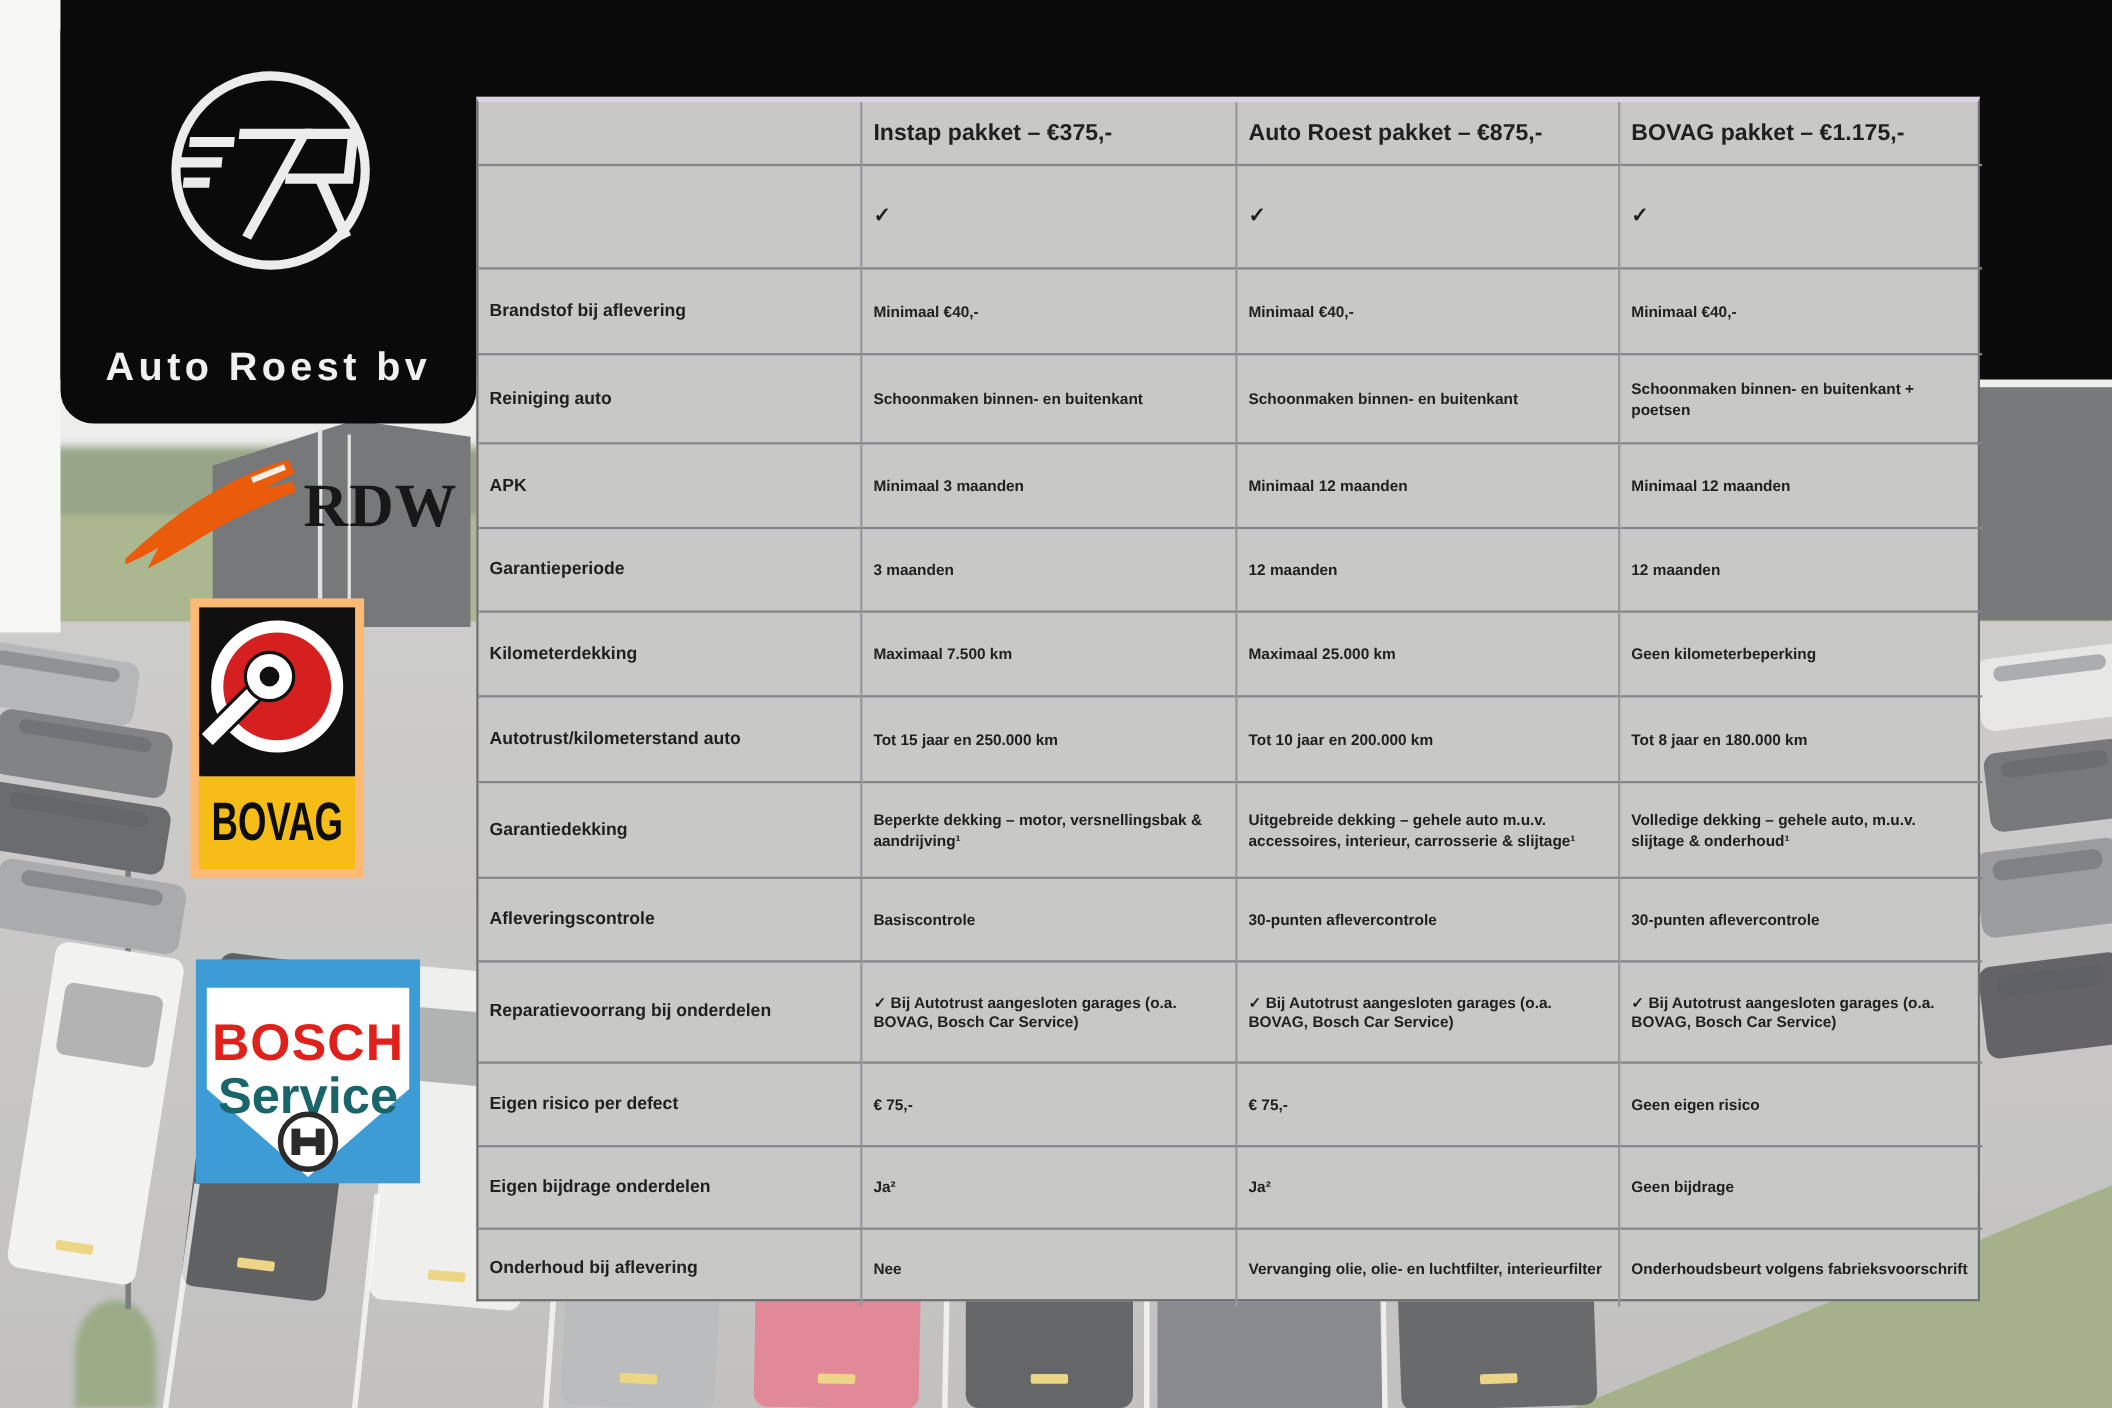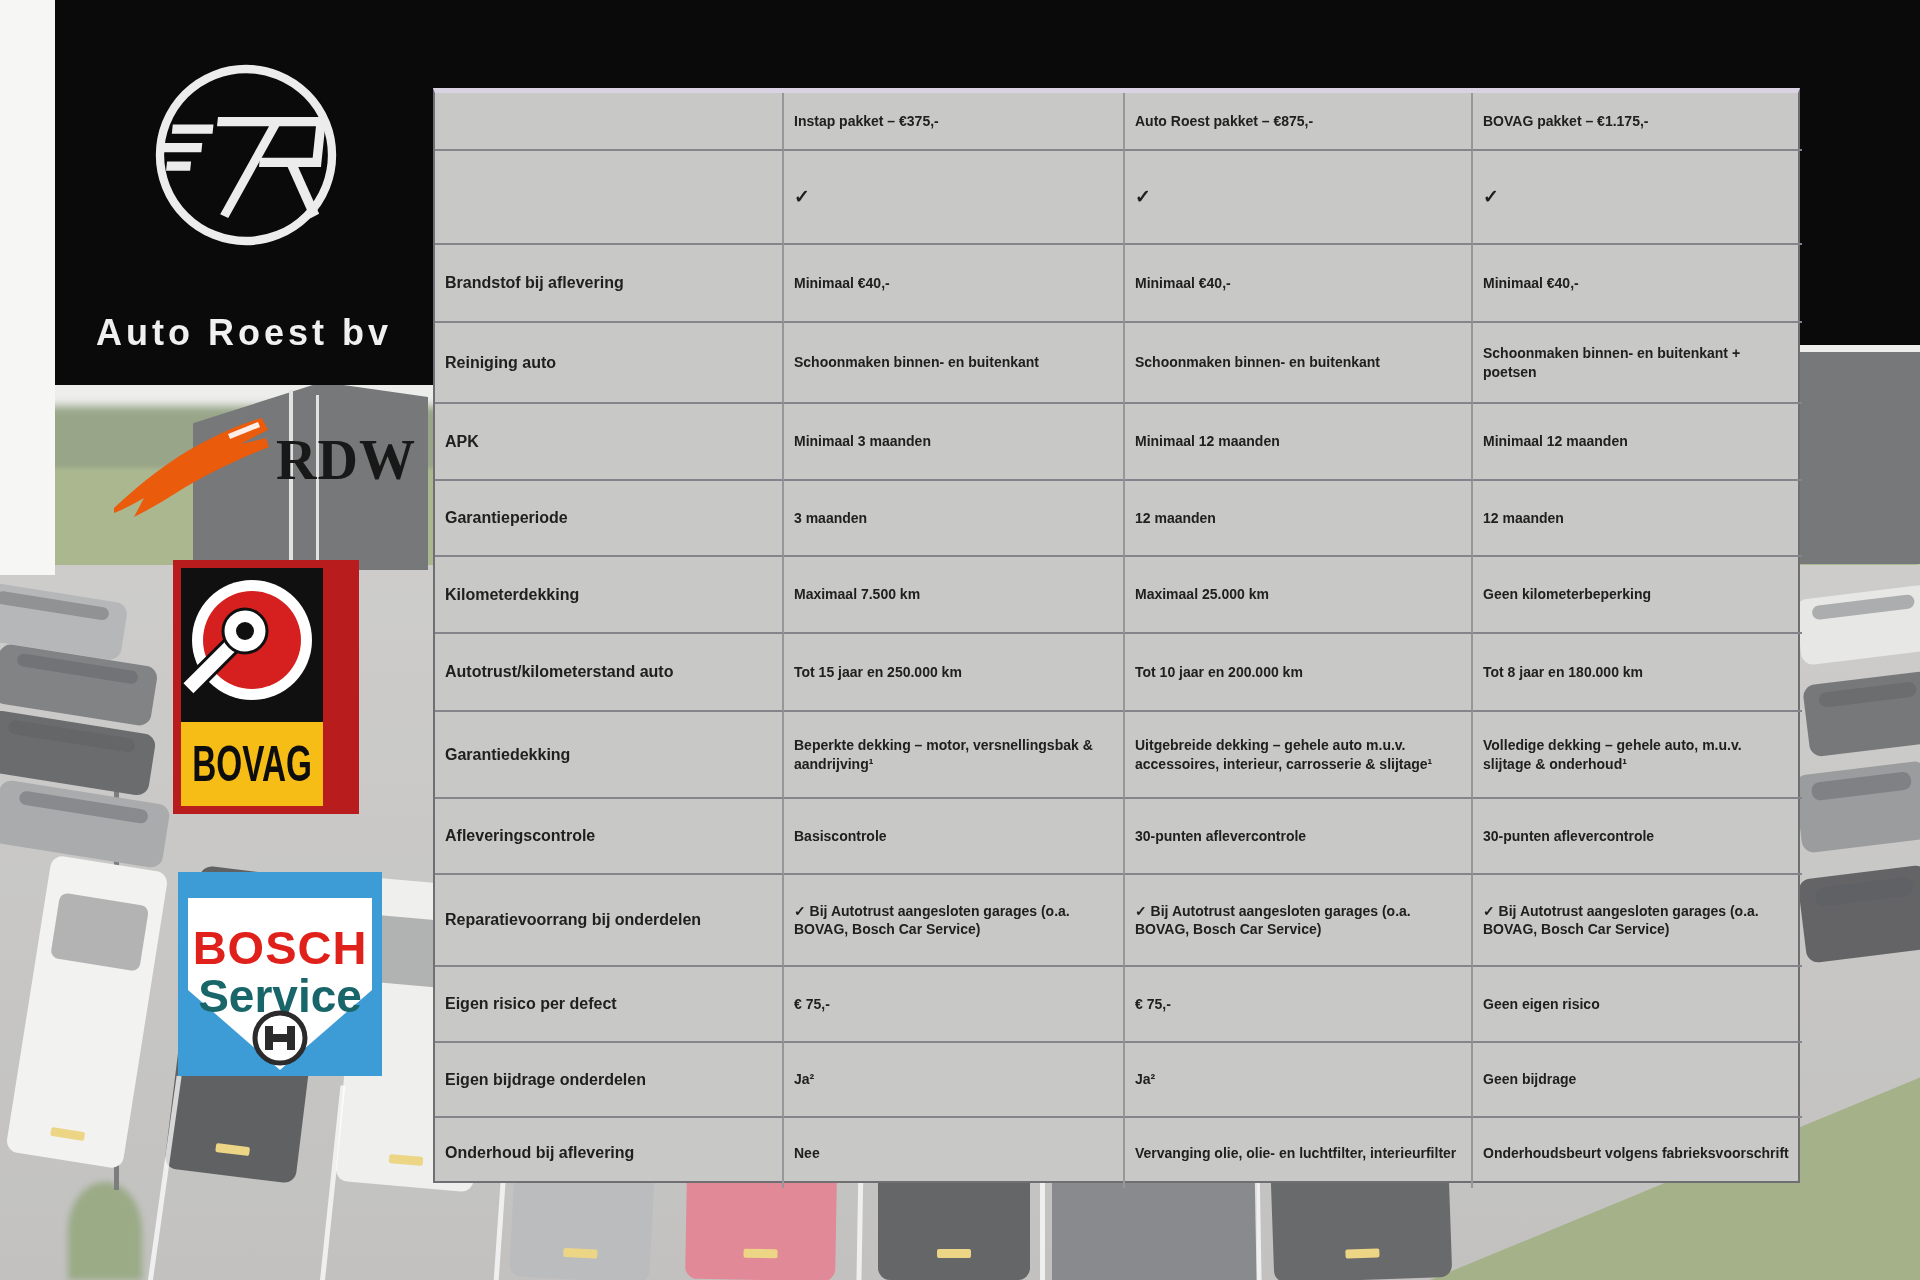--- a/index.html
+++ b/index.html
@@ -26,32 +26,32 @@
   .car{position:absolute;border-radius:12px;}
   .car::before{content:"";position:absolute;left:12%;right:12%;top:12%;height:22%;
                background:rgba(22,24,28,.42);border-radius:8px;}
   .plate{position:absolute;left:50%;bottom:22px;width:34px;height:9px;margin-left:-17px;
          background:#e6c352;border-radius:2px;}
   .lot-line{position:absolute;width:5px;background:rgba(255,255,255,.75);}
   .photo-overlay{position:absolute;inset:0;background:rgba(255,255,255,.30);}
 
   
   .black-band{position:absolute;left:55px;top:0;width:1865px;height:345px;background:#0a0a0a;}
-  .ar-box{position:absolute;left:55px;top:0;width:378px;height:385px;background:#0a0a0a;}
+  .ar-box{position:absolute;left:55px;top:0;width:378px;height:385px;background:#0a0a0a;border-radius:30px;}
   .ar-logo{position:absolute;left:80px;top:44px;width:222px;height:222px;}
   .ar-name{position:absolute;left:0;top:312px;width:100%;text-align:center;color:#f0f0f0;
            font-size:36px;font-weight:700;letter-spacing:4px;}
 
   
   .rdw{position:absolute;left:108px;top:412px;width:300px;height:120px;}
   .rdw svg{position:absolute;left:0;top:0;width:170px;height:110px;}
   .rdw-text{position:absolute;left:168px;top:16px;font-family:"Liberation Serif",serif;
             font-weight:600;font-size:56px;color:#181818;letter-spacing:1px;}
 
-  .bovag{position:absolute;left:173px;top:560px;width:186px;height:254px;background:#b91c1c;
+  .bovag{position:absolute;left:173px;top:544px;width:158px;height:254px;background:#fdba74;
          padding:8px;box-sizing:border-box;}
   .bovag-top{width:142px;height:154px;}
   .bovag-top svg{width:142px;height:154px;display:block;}
   .bovag-band{width:142px;height:84px;background:#f6bd16;display:flex;align-items:center;justify-content:center;
               color:#0d0d0d;font-weight:700;font-size:34px;letter-spacing:0;transform-origin:center;
               }
   .bovag-band span{display:inline-block;transform:scaleY(1.45) scaleX(.98);}
 
   .bosch{position:absolute;left:153px;top:872px;width:204px;height:204px;padding-left:25px;}
   .bosch svg{width:204px;height:204px;display:block;}
@@ -60,21 +60,21 @@
   .pkg-table{position:absolute;left:433px;top:88px;width:1367px;height:1095px;
              display:grid;grid-template-columns:349px 341px 348px 329px;
              grid-template-rows:58px 94px 78px 81px 77px 76px 77px 78px 87px 76px 92px 76px 75px 70px;
              background:#c8c8c6;border:2px solid #6f6f73;border-top:5px solid #d8d2e2;
              box-sizing:border-box;}
   .cell{display:flex;align-items:center;box-sizing:border-box;
         padding:4px 12px 4px 10px;border-right:2px solid #97979b;border-bottom:2px solid #84848a;
         font-weight:700;font-size:14px;line-height:1.32;color:#202020;}
   .cell:nth-child(4n){border-right:none;}
   .pkg-table .cell:nth-last-child(-n+4){border-bottom:none;}
-  .head{font-size:14px;text-align:right;}
+  .head{font-size:21px;text-align:right;}
   .rowlab{font-size:16px;}
   .checkcell{font-size:19px;}
 </style>
 </head>
 <body>
 
 <div class="stage">
 
   <div class="photo">
     <div class="sky"></div>

